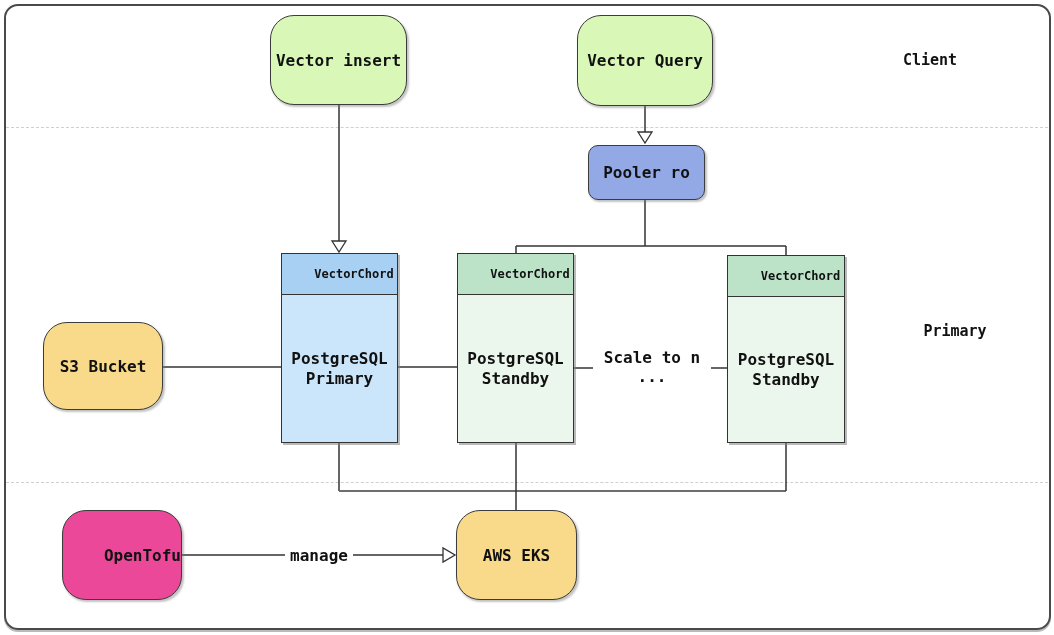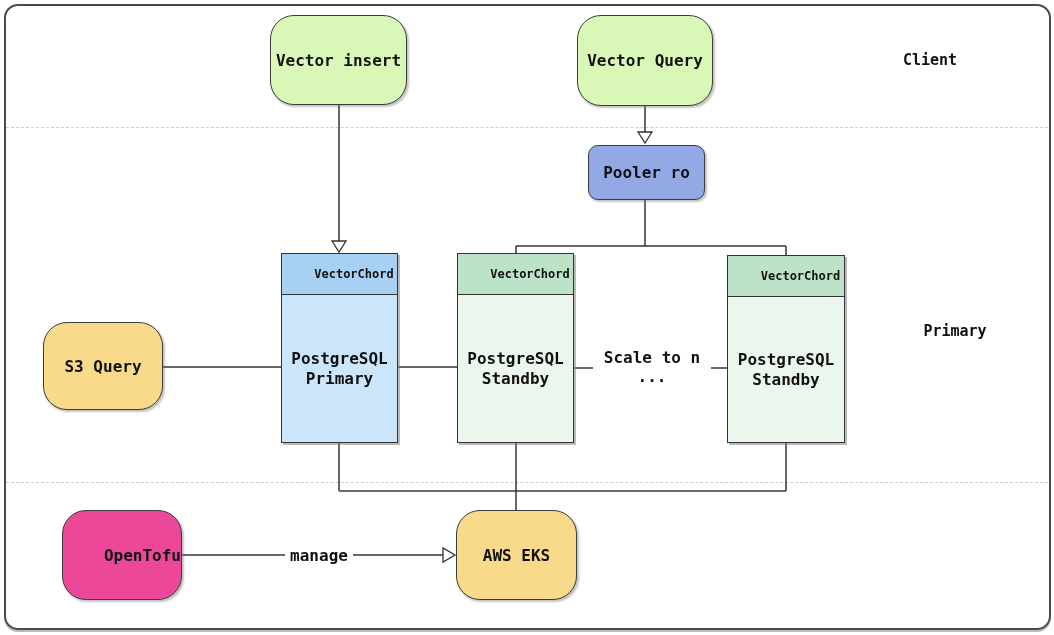--- a/index.html
+++ b/index.html
@@ -135,21 +135,21 @@
 
   <div class="class-box" style="left:727px;top:255px;width:118px;height:188px;">
     <div class="class-header hdr-green">VectorChord</div>
     <div class="class-body body-green">
       <div>PostgreSQL</div>
       <div>Standby</div>
     </div>
   </div>
 
   <div class="node rounded yellow" style="left:43px;top:322px;width:120px;height:88px;">
-    <span>S3 Query</span>
+    <span>S3 Bucket</span>
   </div>
 
   <div class="node rounded purple" style="left:62px;top:510px;width:120px;height:90px;">
     <span>OpenTofu</span>
   </div>
   <div class="node rounded yellow" style="left:456px;top:510px;width:121px;height:90px;">
     <span>AWS EKS</span>
   </div>
 
 

